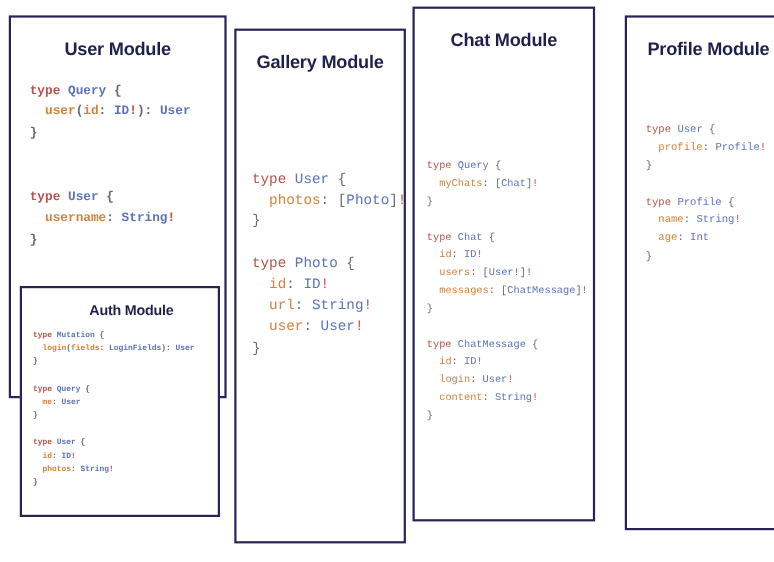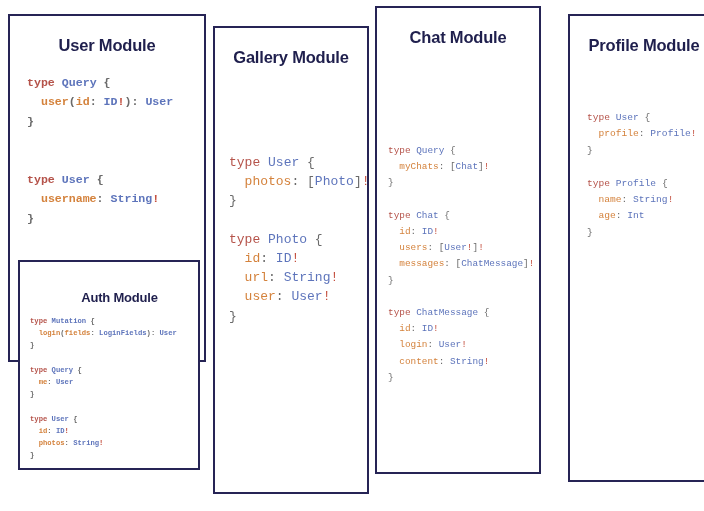--- a/index.html
+++ b/index.html
@@ -68,21 +68,21 @@
 
   #card-auth {
     position: absolute;
     left: 8px;  top: 244px;  width: 182px;  height: 210px;
     border: 2px solid #262455;
     background: #ffffff;
     box-sizing: border-box;
   }
   #card-auth .module-title {
     font-size: 13px;
-    margin-top: 28px;
+    margin-top: 12px;
     padding-left: 21px;
   }
   #card-auth .code-block {
     font-size: 7.2px;
     line-height: 12.2px;
     margin: 10px 0 0 10px;
   }
 
   #card-gallery {
     left: 213px;  top: 26px;  width: 156px;  height: 468px;

